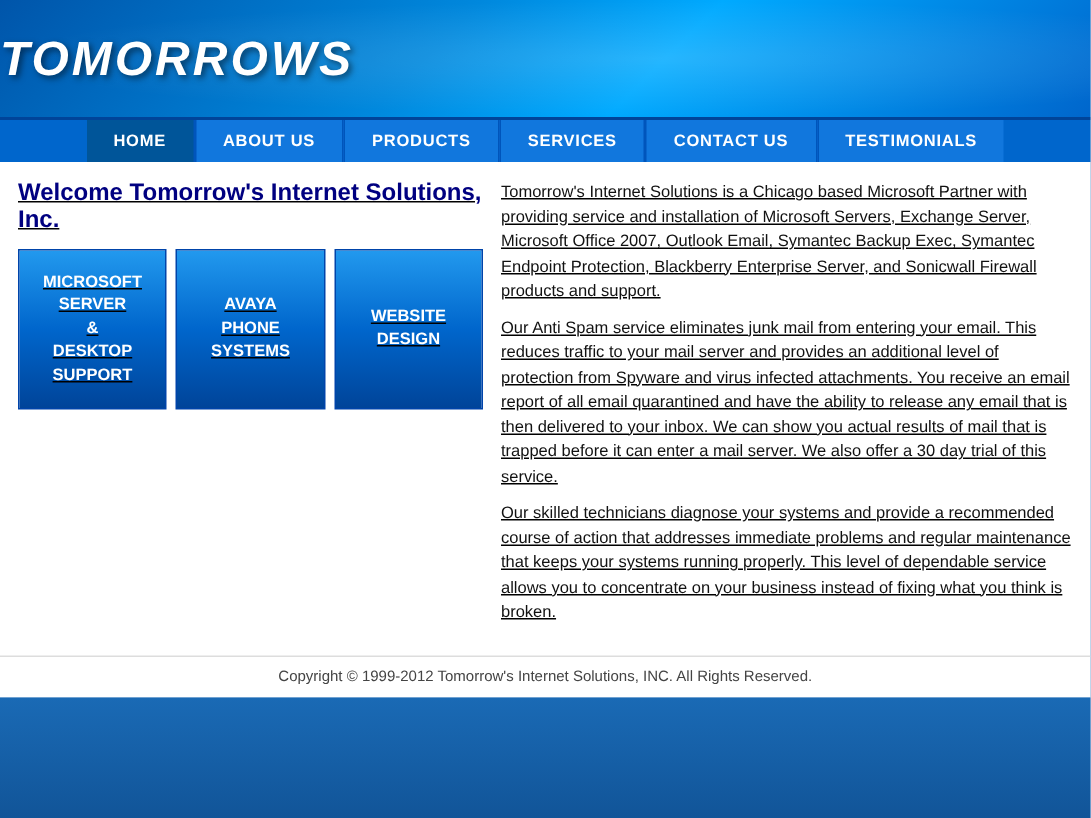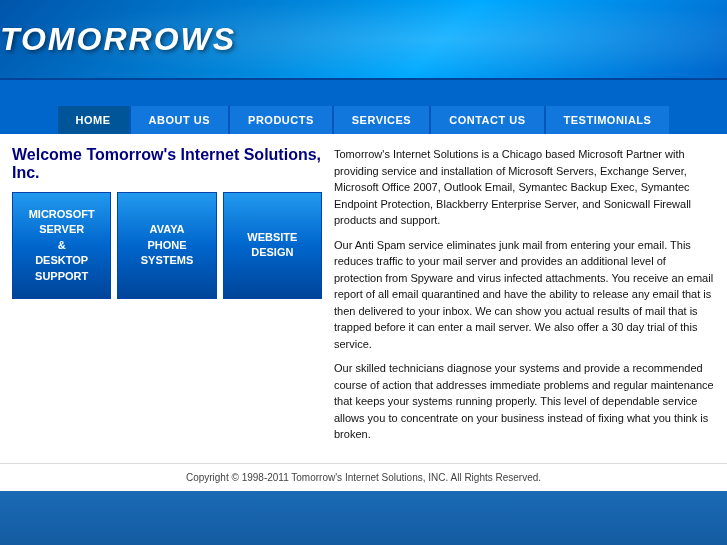--- a/index.html
+++ b/index.html
@@ -63,40 +63,40 @@
       padding: 8px 18px;
       color: white;
       font-weight: bold;
       font-size: 11px;
       text-transform: uppercase;
       cursor: pointer;
       background: #1177dd;
       border-right: 1px solid #0055bb;
       border-left: 1px solid #0055bb;
       letter-spacing: 0.5px;
-      margin-top: 26px;
     }
     .nav-item:first-child { border-left: none; }
     .nav-item:last-child { border-right: none; }
     .nav-item.home-active {
       background: #005599;
     }
 
     
     .main-wrapper {
       background: white;
       margin: 0 auto;
       width: 100%;
       max-width: 727px;
     }
     .content-area {
       display: flex;
       padding: 12px;
       gap: 12px;
       background: white;
+      text-decoration: underline;
     }
 
     
     .left-col {
       width: 310px;
       flex-shrink: 0;
     }
     .welcome-title {
       font-size: 16px;
       font-weight: bold;
@@ -190,17 +190,17 @@
 
     <div class="right-col">
       <p>Tomorrow's Internet Solutions is a Chicago based Microsoft Partner with providing service and installation of Microsoft Servers, Exchange Server, Microsoft Office 2007, Outlook Email, Symantec Backup Exec, Symantec Endpoint Protection, Blackberry Enterprise Server, and Sonicwall Firewall products and support.</p>
       <p>Our Anti Spam service eliminates junk mail from entering your email. This reduces traffic to your mail server and provides an additional level of protection from Spyware and virus infected attachments. You receive an email report of all email quarantined and have the ability to release any email that is then delivered to your inbox. We can show you actual results of mail that is trapped before it can enter a mail server. We also offer a 30 day trial of this service.</p>
       <p>Our skilled technicians diagnose your systems and provide a recommended course of action that addresses immediate problems and regular maintenance that keeps your systems running properly. This level of dependable service allows you to concentrate on your business instead of fixing what you think is broken.</p>
     </div>
 
   </div>
 
   <div class="footer">
-    <span>Copyright © 1998-2011 Tomorrow's Internet Solutions, INC.  All Rights Reserved.</span>
+    <span>Copyright © 1999-2012 Tomorrow's Internet Solutions, INC.  All Rights Reserved.</span>
   </div>
 </div>
 
 <div class="outer-bg"></div>
 
 </body></html>

